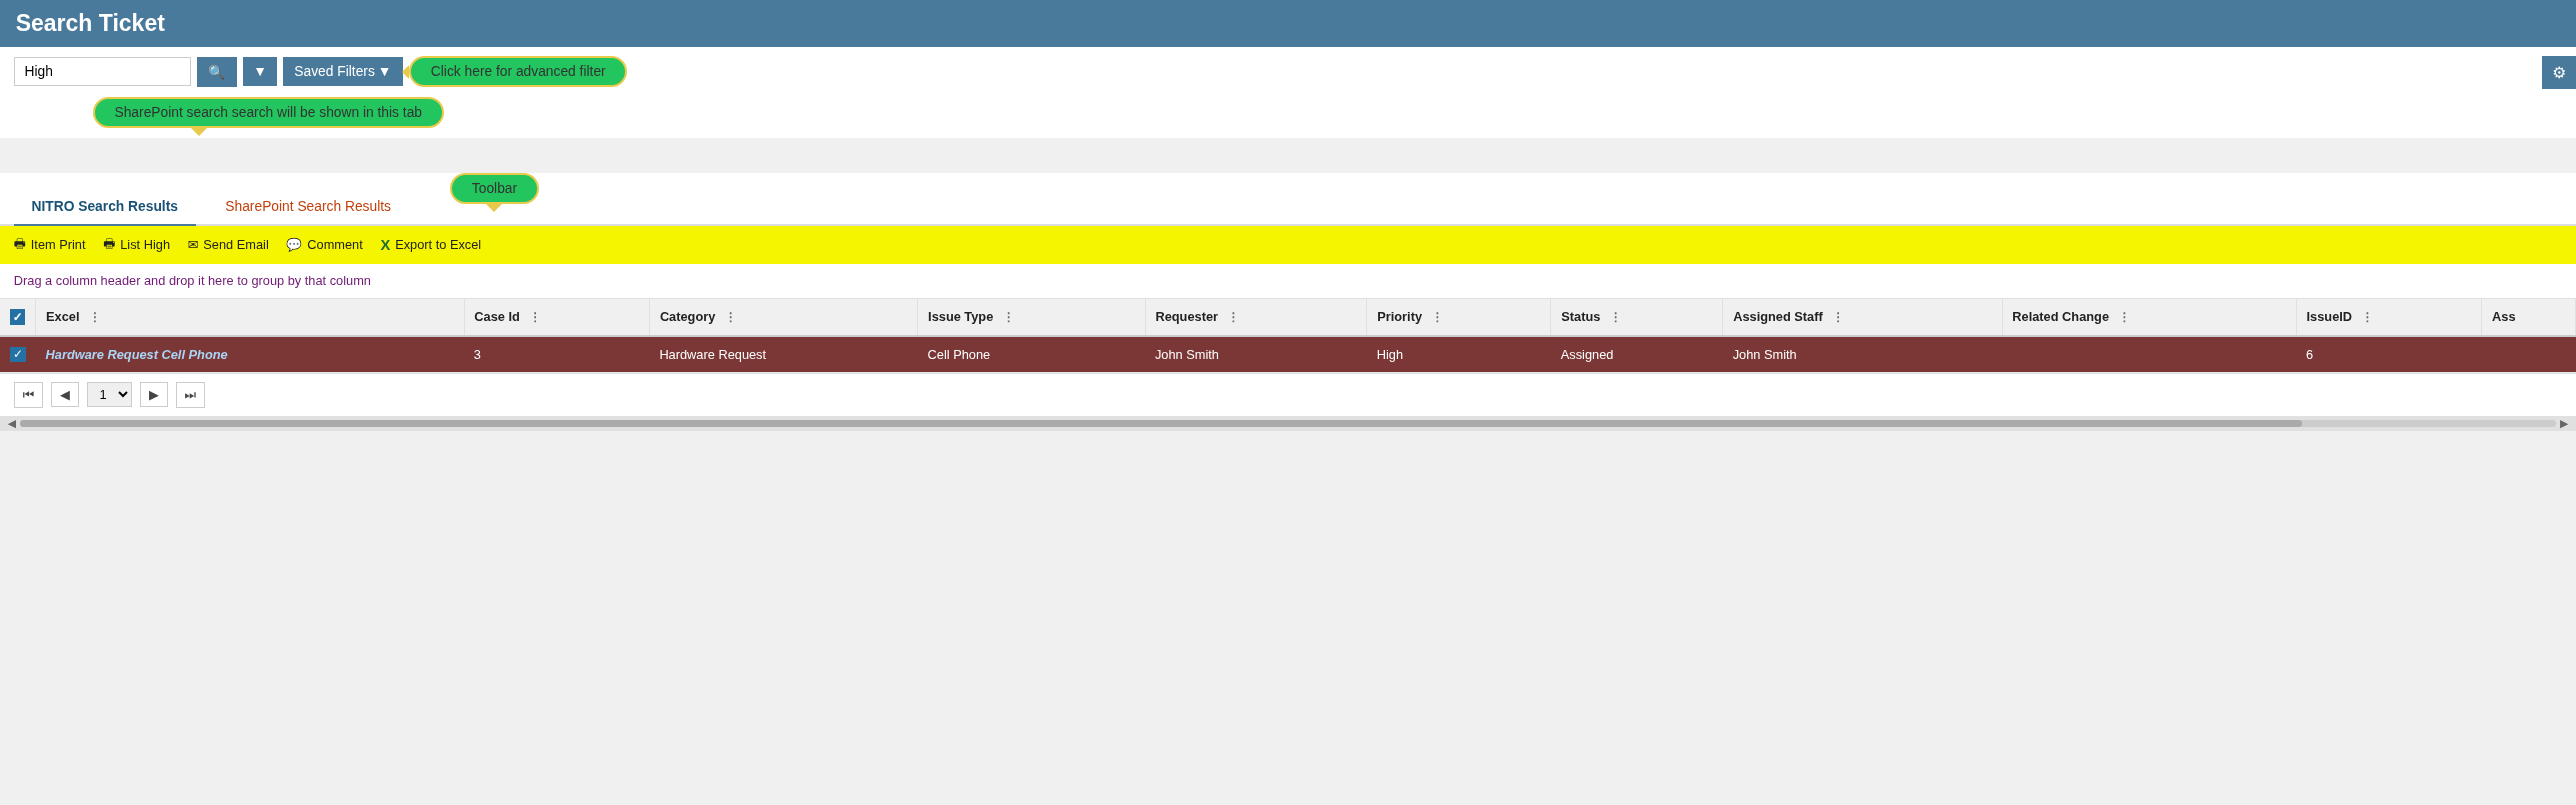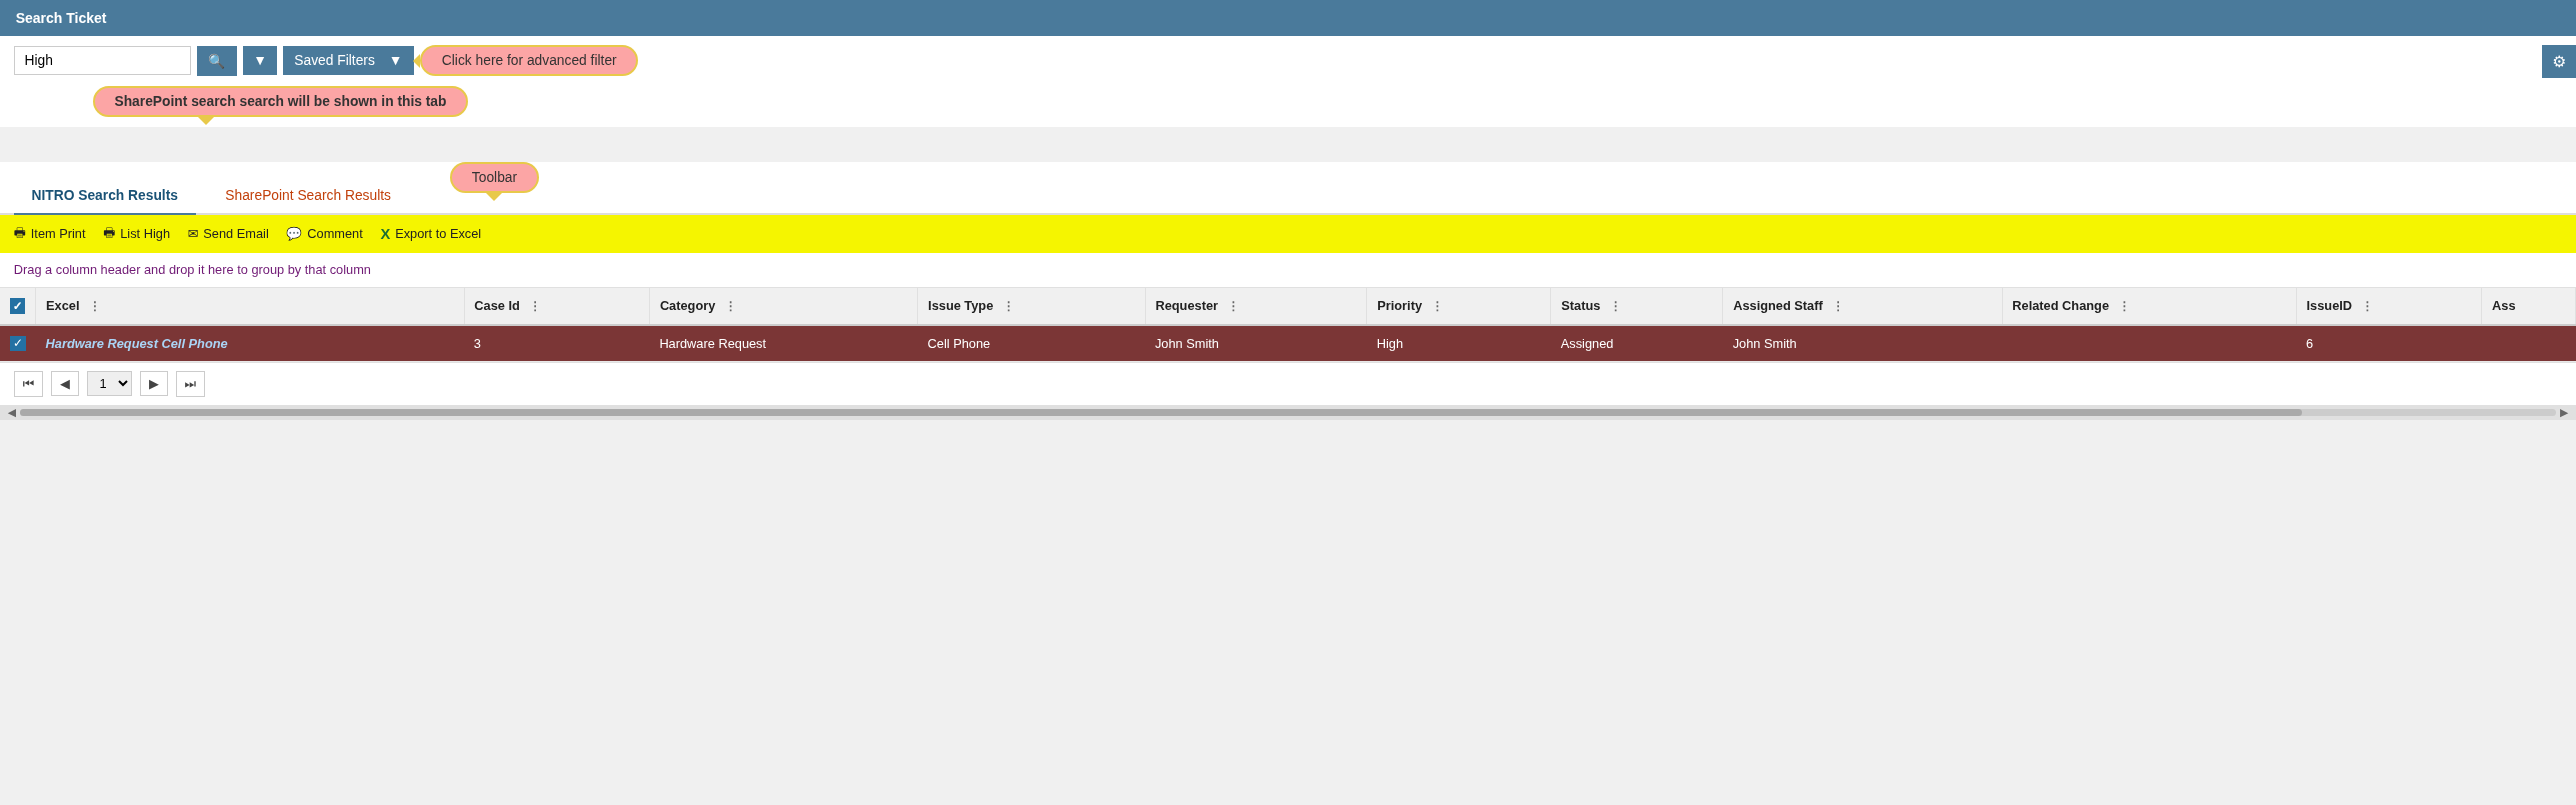--- a/index.html
+++ b/index.html
@@ -2,21 +2,21 @@
 <html><head>
   <meta charset="utf-8">
   <style>
     * { box-sizing: border-box; margin: 0; padding: 0; }
     body { font-family: 'Segoe UI', Arial, sans-serif; font-size: 13.8px; background: #f0f0f0; overflow-x: hidden; }
 
     .title-bar {
       background: #4a7a9b;
       color: white;
       padding: 9.8px 15.7px;
-      font-size: 14px;
+      font-size: 23px;
       font-weight: 600;
     }
 
     .search-area {
       background: white;
       padding: 9.8px 13.8px 0 13.8px;
       position: relative;
     }
 
     .search-row {
@@ -57,25 +57,25 @@
 
     .saved-filters-btn {
       background: #4a7a9b;
       border: none;
       color: white;
       padding: 6.9px 11.8px;
       cursor: pointer;
       font-size: 13.8px;
       display: flex;
       align-items: center;
-      gap: 14px;
+      gap: 3px;
     }
 
     .tooltip-bubble {
-      background: #fca5a5;
+      background: #22c55e;
       border: 2px solid #e8c94a;
       border-radius: 23.6px;
       padding: 5.9px 19.7px;
       font-size: 13.8px;
       color: #333;
       position: relative;
       display: inline-block;
       white-space: nowrap;
     }
 
@@ -358,21 +358,21 @@
         <span>Click here for advanced filter</span>
       </div>
     </div>
 
     <button class="settings-btn">
       <span>⚙</span>
     </button>
   </div>
 
   <div style="position: relative; height: 43px; margin-bottom: 3.9px;">
-    <div class="tooltip-bubble tail-down-sp" style="position: absolute; top: 2px; left: 79px; font-weight: bold;">
+    <div class="tooltip-bubble tail-down-sp" style="position: absolute; top: 2px; left: 79px;">
       <span>SharePoint search search will be shown in this tab</span>
     </div>
   </div>
 </div>
 
 <div style="background: white; position: relative;">
   <div class="tabs-area">
     <div class="tab active">
       <span>NITRO Search Results</span>
     </div>

